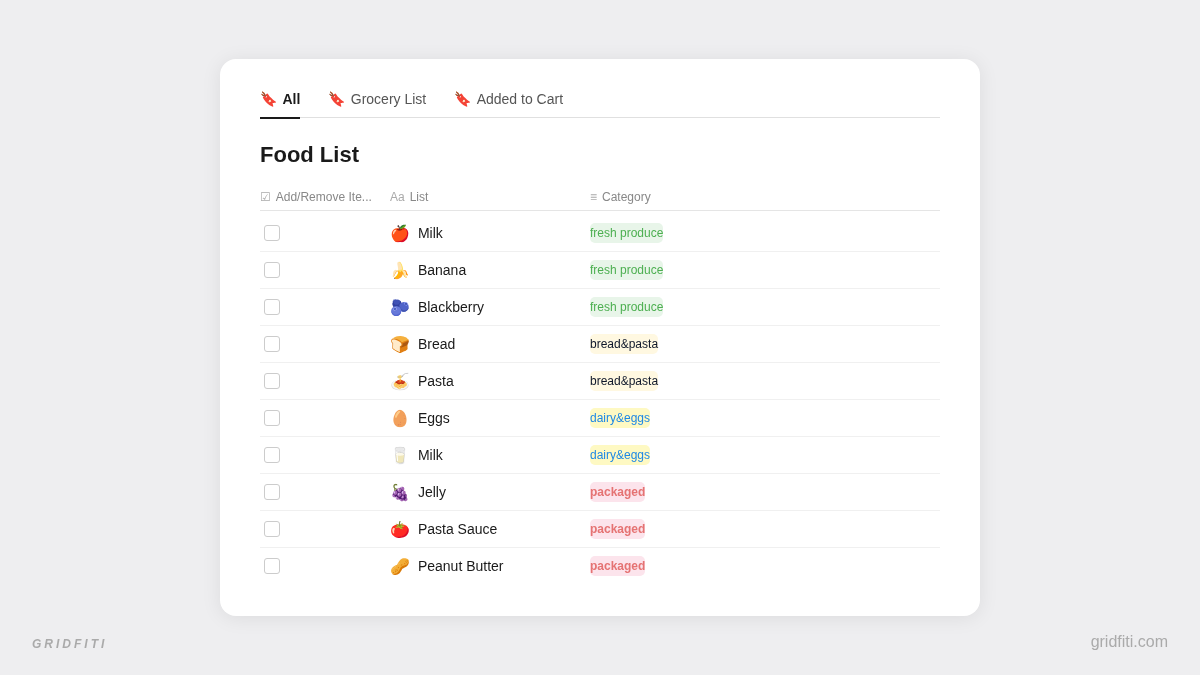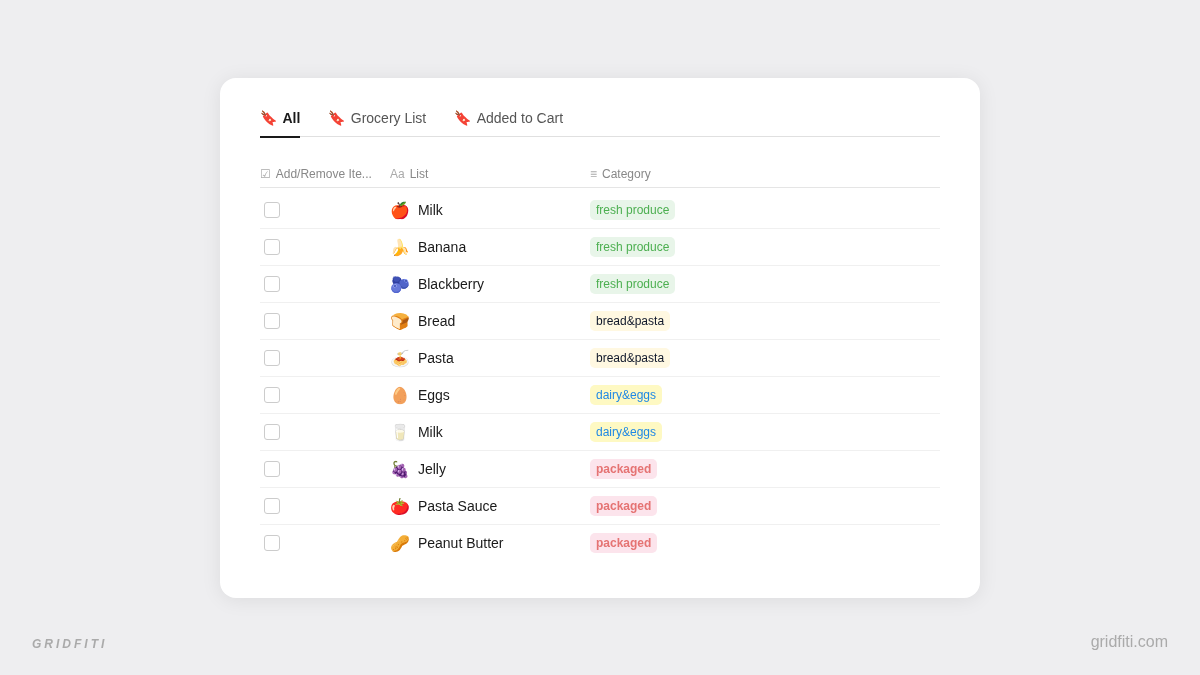--- a/index.html
+++ b/index.html
@@ -124,21 +124,21 @@
     }
 
     .category-cell {
       display: flex;
       align-items: center;
     }
 
     .badge {
       font-size: 12px;
       font-weight: 500;
-      padding: 3px 6px;
+      padding: 3px 0;
       border-radius: 5px;
     }
 
     .badge-green {
       background-color: #e8f5e9;
       color: #4caf50;
     }
 
     .badge-yellow {
       background-color: #fff8e1;
@@ -188,20 +188,21 @@
     <div class="tab">
       <span class="tab-icon">🔖</span>
       <span>Grocery List</span>
     </div>
     <div class="tab">
       <span class="tab-icon">🔖</span>
       <span>Added to Cart</span>
     </div>
   </div>
 
+  <div class="page-title">Food List</div>
 
   <div class="table-header">
     <div class="table-header-cell">
       <span class="header-icon">☑</span>
       <span>Add/Remove Ite...</span>
     </div>
     <div class="table-header-cell">
       <span class="header-icon">Aa</span>
       <span>List</span>
     </div>

